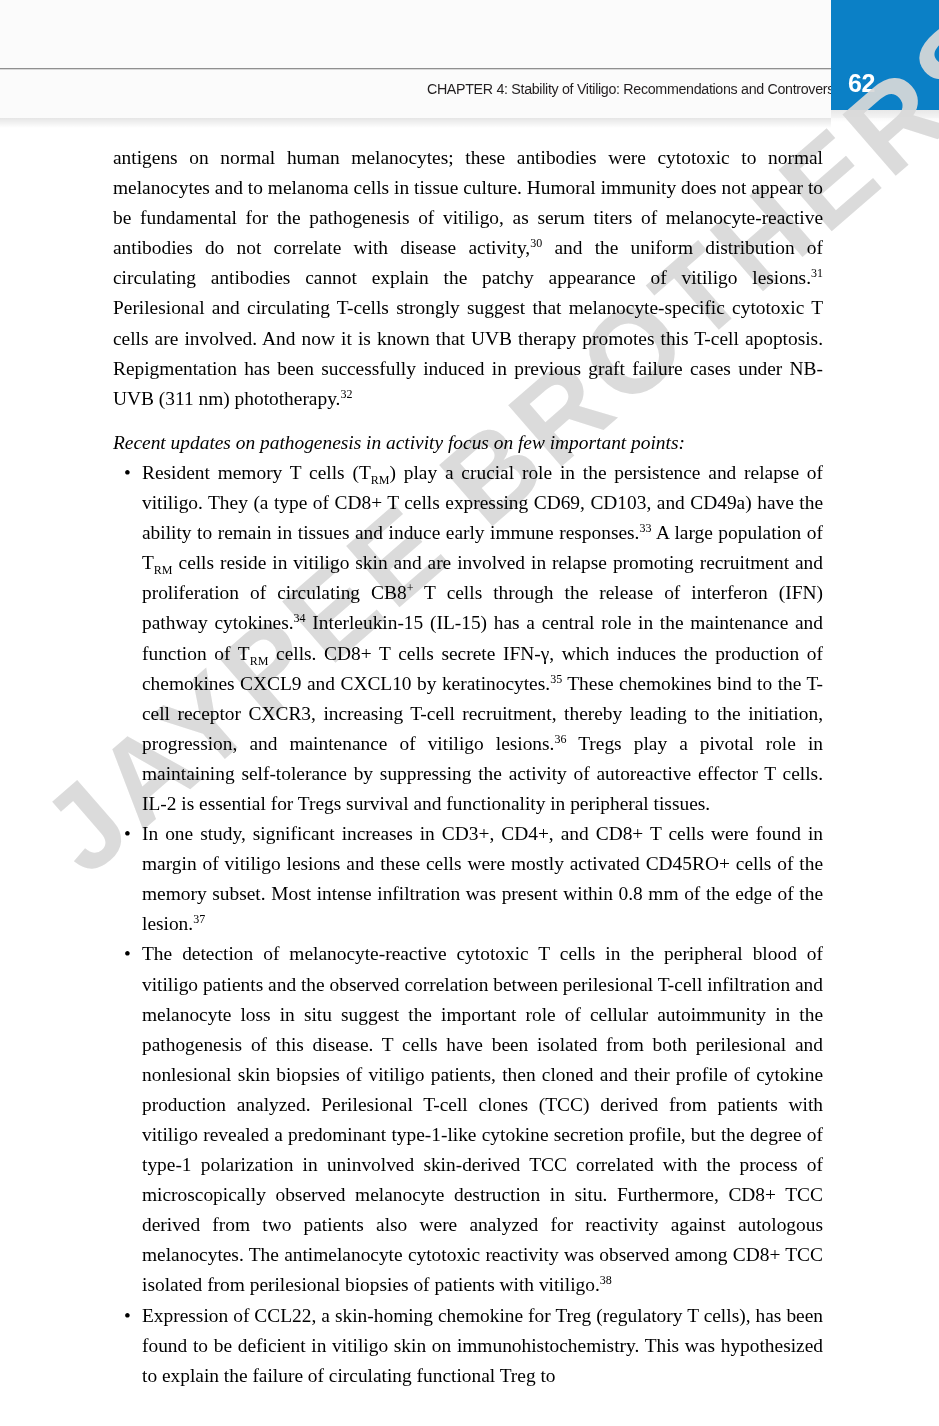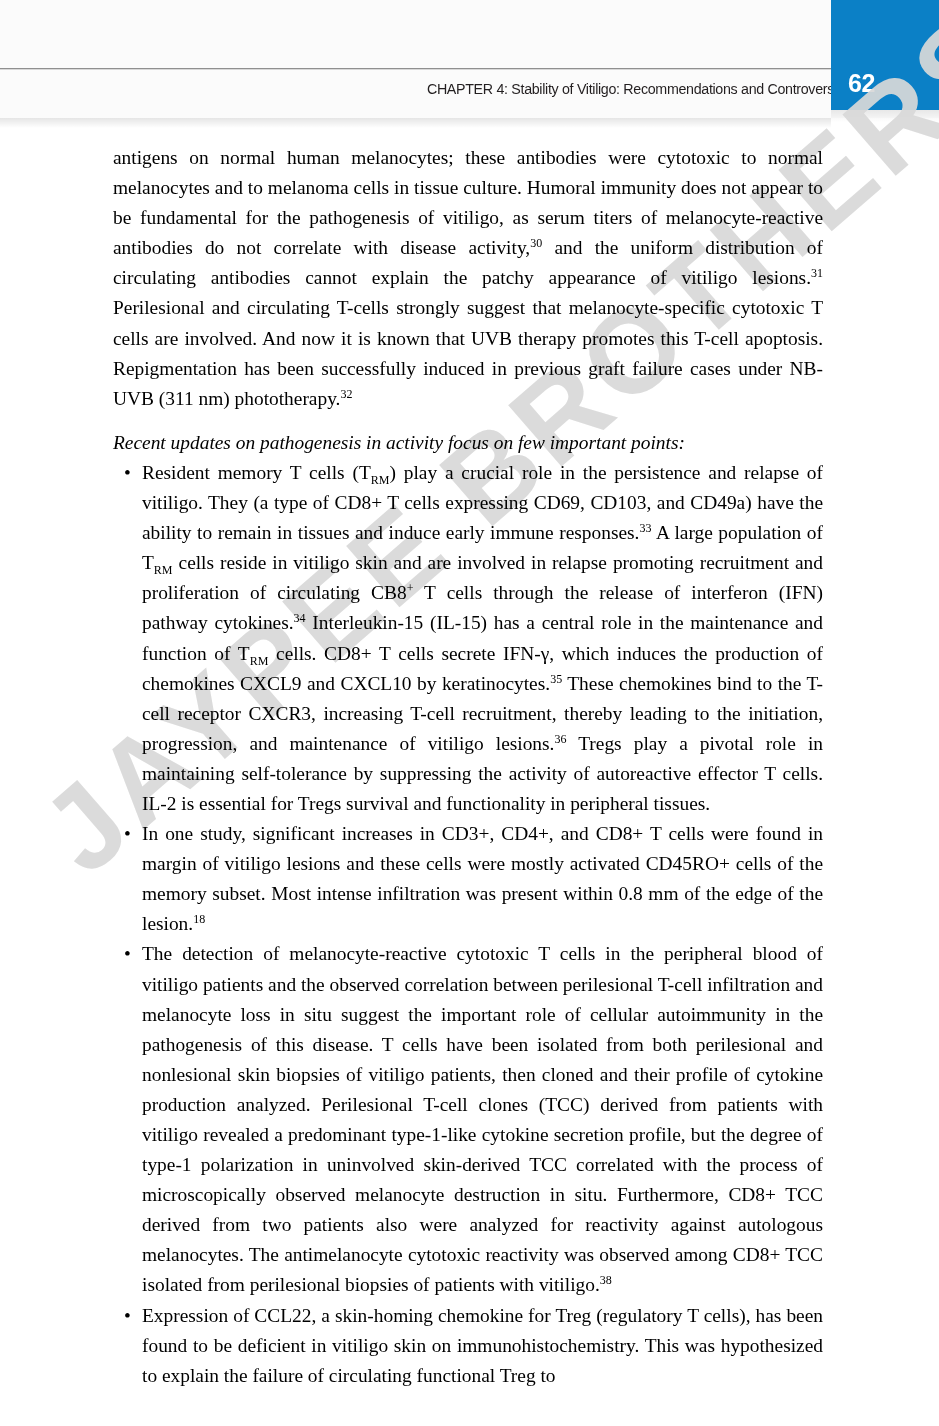--- a/index.html
+++ b/index.html
@@ -207,20 +207,20 @@
   <div id="sheet-right-shadow"></div>
 
   <div id="content">
 
     <p class="para lead" id="paragraph-1"><span>antigens on normal human melanocytes; these antibodies were cytotoxic to normal melanocytes and to melanoma cells in tissue culture. Humoral immunity does not appear to be fundamental for the pathogenesis of vitiligo, as serum titers of melanocyte-reactive antibodies do not correlate with disease activity,</span><sup>30</sup><span> and the uniform distribution of circulating antibodies cannot explain the patchy appearance of vitiligo lesions.</span><sup>31</sup><span> Perilesional and circulating T-cells strongly suggest that melanocyte-specific cytotoxic T cells are involved. And now it is known that UVB therapy promotes this T-cell apoptosis. Repigmentation has been successfully induced in previous graft failure cases under NB-UVB (311 nm) phototherapy.</span><sup>32</sup></p>
 
     <p class="italic-lead" id="italic-heading">Recent updates on pathogenesis in activity focus on few important points:</p>
 
     <ul class="bullets" id="bullet-list">
         <li id="bullet-trm"><span class="bullet-dot">•</span><span><span>Resident memory T cells (T</span><sub>RM</sub><span>) play a crucial role in the persistence and relapse of vitiligo. They (a type of CD8+ T cells expressing CD69, CD103, and CD49a) have the ability to remain in tissues and induce early immune responses.</span><sup>33</sup><span> A large population of T</span><sub>RM</sub><span> cells reside in vitiligo skin and are involved in relapse promoting recruitment and proliferation of circulating CB8</span><sup>+</sup><span> T cells through the release of interferon (IFN) pathway cytokines.</span><sup>34</sup><span> Interleukin-15 (IL-15) has a central role in the maintenance and function of T</span><sub>RM</sub><span> cells. CD8+ T cells secrete IFN-γ, which induces the production of chemokines CXCL9 and CXCL10 by keratinocytes.</span><sup>35</sup><span> These chemokines bind to the T-cell receptor CXCR3, increasing T-cell recruitment, thereby leading to the initiation, progression, and maintenance of vitiligo lesions.</span><sup>36</sup><span> Tregs play a pivotal role in maintaining self-tolerance by suppressing the activity of autoreactive effector T cells. IL-2 is essential for Tregs survival and functionality in peripheral tissues.</span></span></li>
-        <li id="bullet-cd3-cd4-cd8"><span class="bullet-dot">•</span><span><span>In one study, significant increases in CD3+, CD4+, and CD8+ T cells were found in margin of vitiligo lesions and these cells were mostly activated CD45RO+ cells of the memory subset. Most intense infiltration was present within 0.8 mm of the edge of the lesion.</span><sup>18</sup></span></li>
+        <li id="bullet-cd3-cd4-cd8"><span class="bullet-dot">•</span><span><span>In one study, significant increases in CD3+, CD4+, and CD8+ T cells were found in margin of vitiligo lesions and these cells were mostly activated CD45RO+ cells of the memory subset. Most intense infiltration was present within 0.8 mm of the edge of the lesion.</span><sup>37</sup></span></li>
         <li id="bullet-tcc"><span class="bullet-dot">•</span><span><span>The detection of melanocyte-reactive cytotoxic T cells in the peripheral blood of vitiligo patients and the observed correlation between perilesional T-cell infiltration and melanocyte loss in situ suggest the important role of cellular autoimmunity in the pathogenesis of this disease. T cells have been isolated from both perilesional and nonlesional skin biopsies of vitiligo patients, then cloned and their profile of cytokine production analyzed. Perilesional T-cell clones (TCC) derived from patients with vitiligo revealed a predominant type-1-like cytokine secretion profile, but the degree of type-1 polarization in uninvolved skin-derived TCC correlated with the process of microscopically observed melanocyte destruction in situ. Furthermore, CD8+ TCC derived from two patients also were analyzed for reactivity against autologous melanocytes. The antimelanocyte cytotoxic reactivity was observed among CD8+ TCC isolated from perilesional biopsies of patients with vitiligo.</span><sup>38</sup></span></li>
         <li id="bullet-ccl22"><span class="bullet-dot">•</span><span class="lastline-noj"><span>Expression of CCL22, a skin-homing chemokine for Treg (regulatory T cells), has been found to be deficient in vitiligo skin on immunohistochemistry. This was hypothesized to explain the failure of circulating functional Treg to</span></span></li>
       </ul>
 
   </div>
 
 </div>
 
 </body></html>

